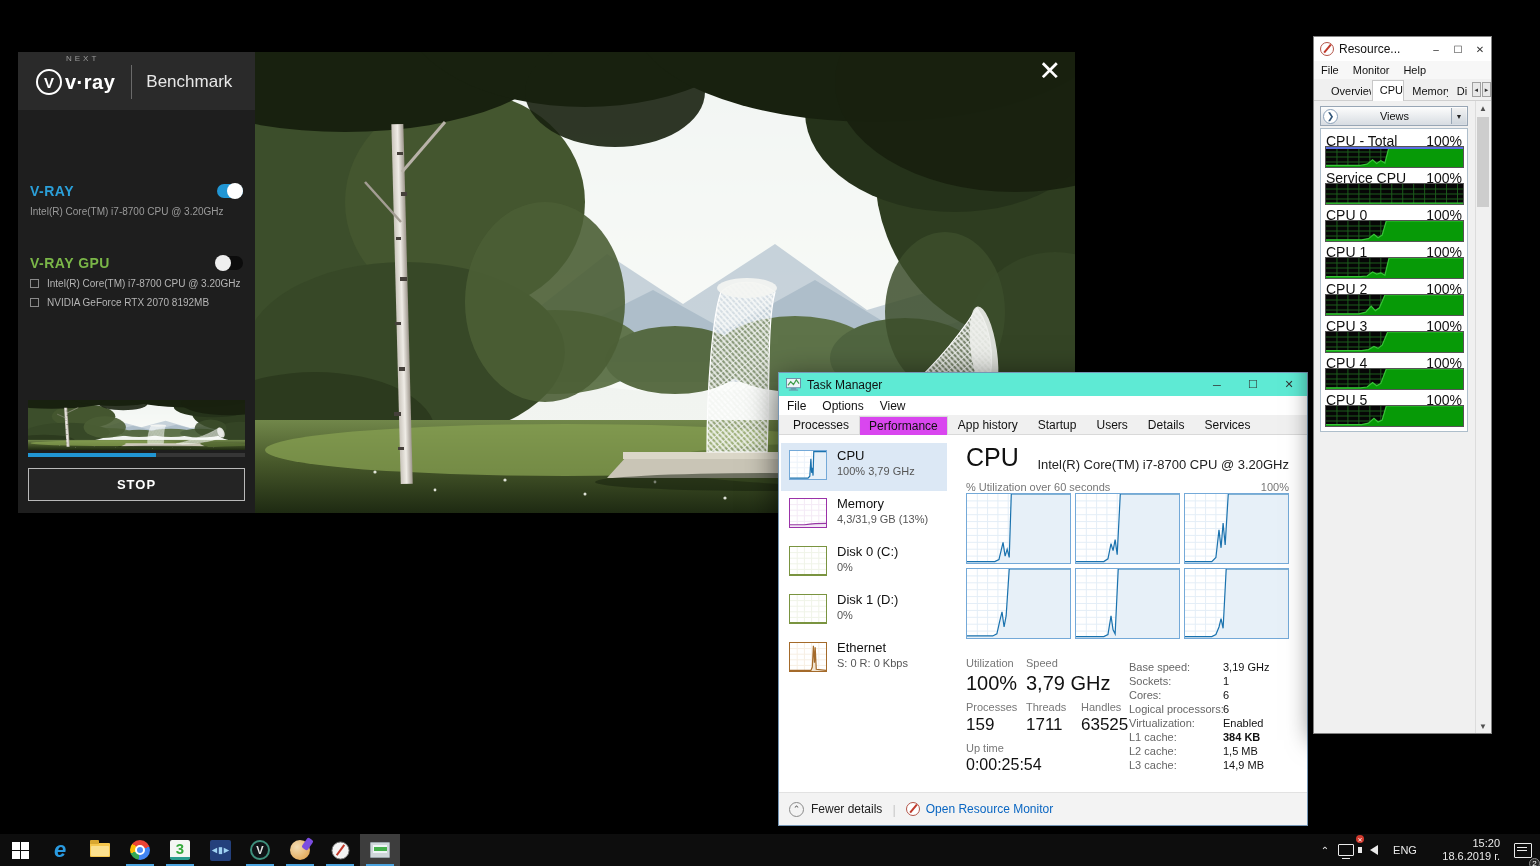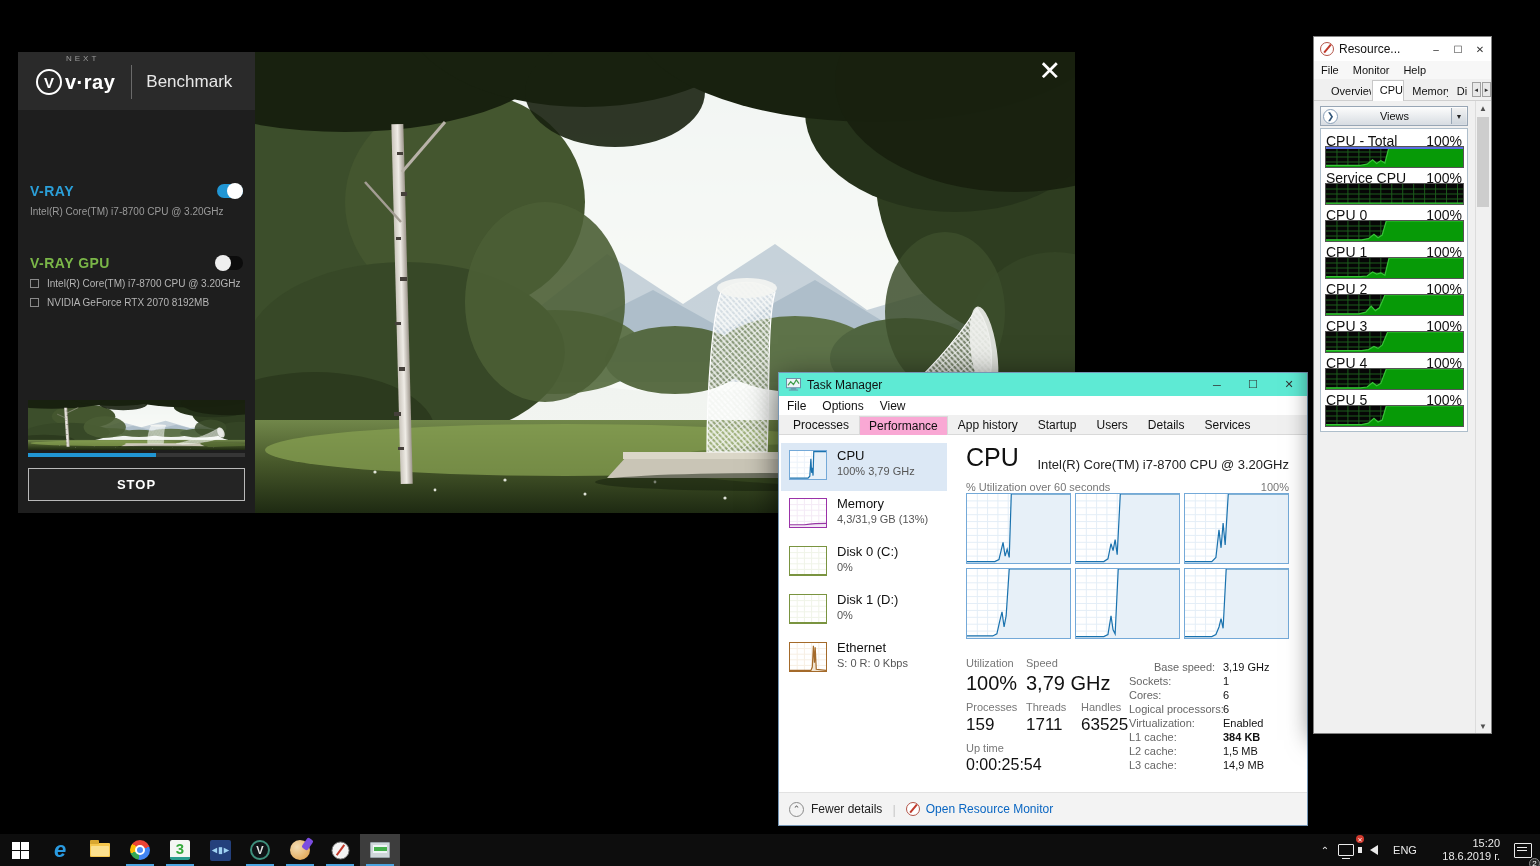--- a/index.html
+++ b/index.html
@@ -42,21 +42,21 @@
   #tm-win { position:absolute; left:778px; top:372px; width:530px; height:454px; background:#fff; border:1px solid #7596b5; box-shadow:0 8px 30px rgba(0,0,0,.65); }
   #tm-titlebar { position:absolute; left:0; top:0; width:100%; height:23px; background:#5eead4; display:flex; align-items:center; }
   #tm-title-icon { margin-left:7px; width:15px; height:13px; }
   #tm-title-text { margin-left:6px; font-size:12px; color:#111; }
   .win-controls { position:absolute; right:0; top:0; height:23px; display:flex; }
   .win-ctl { width:36px; height:23px; display:flex; align-items:center; justify-content:center; font-size:11px; color:#333; }
   #tm-menubar { position:absolute; left:0; top:23px; width:100%; height:19px; background:#fff; display:flex; align-items:center; }
   #tm-menubar .menu-item { font-size:12px; color:#111; padding:0 8px; }
   #tm-tabbar { position:absolute; left:0; top:42px; width:100%; height:20px; background:#f0f0f0; border-bottom:1px solid #d9d9d9; display:flex; align-items:flex-end; padding-left:4px; }
   .tm-tab { font-size:12px; color:#111; padding:2px 9px 3px; border:1px solid transparent; border-bottom:none; height:19px; }
-  .tm-tab.active { background:#f9a8d4; border-color:#d9d9d9; position:relative; top:1px; padding-bottom:4px; }
+  .tm-tab.active { background:#d946ef; border-color:#d9d9d9; position:relative; top:1px; padding-bottom:4px; }
   #tm-content { position:absolute; left:0; top:62px; width:528px; height:358px; background:#fff; }
   
   .tm-side-item { position:absolute; left:2px; width:166px; height:48px; }
   .tm-side-item.sel { background:#dce8f5; }
   .tm-thumb { position:absolute; left:8px; top:7px; width:38px; height:30px; border:1px solid; background:#fff; overflow:hidden; }
   .tm-thumb .graph-host{position:absolute; inset:0;}
   .tm-side-name { position:absolute; left:56px; top:5px; font-size:13px; color:#111; }
   .tm-side-det { position:absolute; left:56px; top:22px; font-size:11px; color:#555; }
   .tm-side-det2 { position:absolute; left:56px; top:34px; font-size:11px; color:#555; }
   
@@ -471,21 +471,21 @@
       <div class="stat-big" style="left:247px; top:237px;">3,79 GHz</div>
       <div class="stat-label" style="left:187px; top:266px;">Processes</div>
       <div class="stat-label" style="left:247px; top:266px;">Threads</div>
       <div class="stat-label" style="left:302px; top:266px;">Handles</div>
       <div class="stat-mid" style="left:187px; top:280px;">159</div>
       <div class="stat-mid" style="left:247px; top:280px;">1711</div>
       <div class="stat-mid" style="left:302px; top:280px;">63525</div>
       <div class="stat-label" style="left:187px; top:307px;">Up time</div>
       <div class="stat-mid" style="left:187px; top:321px; font-size:16px;">0:00:25:54</div>
 
-      <div class="rs-label" style="top:226px;margin-left:25px;">Base speed:</div>
+      <div class="rs-label" style="top:226px;">Base speed:</div>
       <div class="rs-value" style="top:226px;">3,19 GHz</div>
       <div class="rs-label" style="top:240px;">Sockets:</div>
       <div class="rs-value" style="top:240px;">1</div>
       <div class="rs-label" style="top:254px;">Cores:</div>
       <div class="rs-value" style="top:254px;">6</div>
       <div class="rs-label" style="top:268px;">Logical processors:</div>
       <div class="rs-value" style="top:268px;">6</div>
       <div class="rs-label" style="top:282px;">Virtualization:</div>
       <div class="rs-value" style="top:282px;">Enabled</div>
       <div class="rs-label" style="top:296px;">L1 cache:</div>

